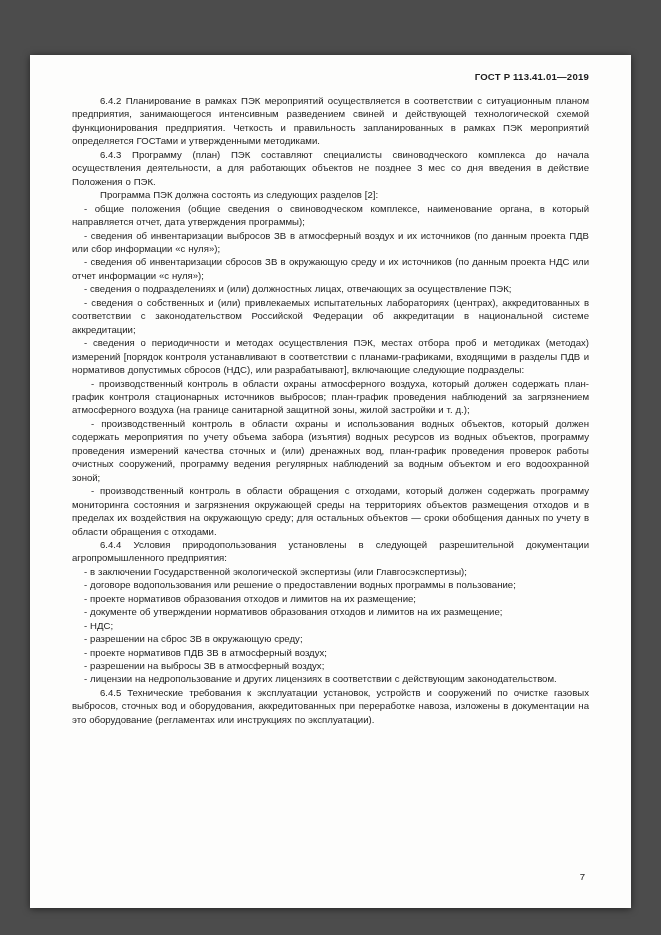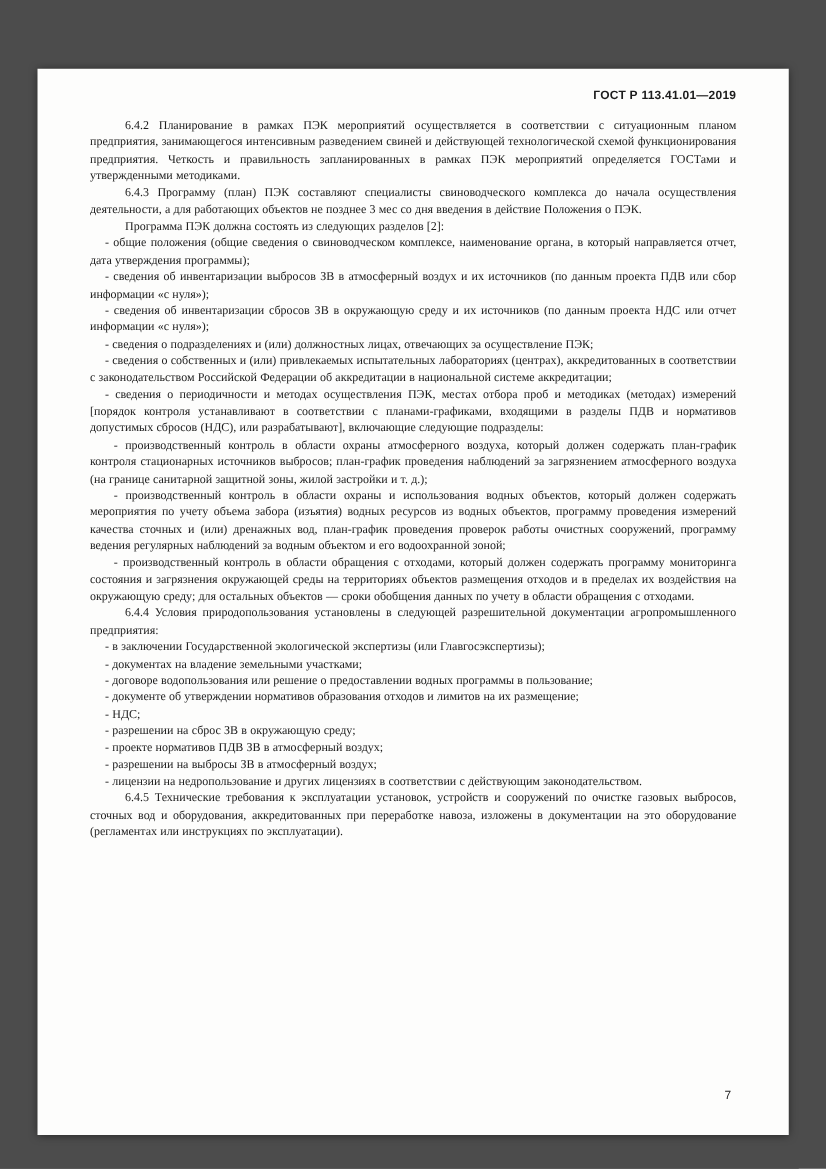--- a/index.html
+++ b/index.html
@@ -29,21 +29,20 @@
   .doc-header {
     text-align: right;
     font-weight: bold;
     font-size: 9.6px;
     letter-spacing: 0.2px;
     color: #1c1c1c;
     margin-bottom: 12px;
   }
   .doc-body {
     width: 100%;
-    font-family: Liberation Serif, serif;
   }
   .para {
     font-size: 9.6px;
     line-height: 13.45px;
     text-align: justify;
     color: #1c1c1c;
     word-spacing: 0.2px;
     hyphens: auto;
     -webkit-hyphens: auto;
   }
@@ -72,22 +71,22 @@
         <p class="para lvl1">- сведения об инвентаризации выбросов ЗВ в атмосферный воздух и их источников (по данным проекта ПДВ или сбор информации «с нуля»);</p>
         <p class="para lvl1">- сведения об инвентаризации сбросов ЗВ в окружающую среду и их источников (по данным проекта НДС или отчет информации «с нуля»);</p>
         <p class="para lvl1">- сведения о подразделениях и (или) должностных лицах, отвечающих за осуществление ПЭК;</p>
         <p class="para lvl1">- сведения о собственных и (или) привлекаемых испытательных лабораториях (центрах), аккредитованных в соответствии с законодательством Российской Федерации об аккредитации в национальной системе аккредитации;</p>
         <p class="para lvl1">- сведения о периодичности и методах осуществления ПЭК, местах отбора проб и методиках (методах) измерений [порядок контроля устанавливают в соответствии с планами-графиками, входящими в разделы ПДВ и нормативов допустимых сбросов (НДС), или разрабатывают], включающие следующие подразделы:</p>
         <p class="para lvl2">- производственный контроль в области охраны атмосферного воздуха, который должен содержать план-график контроля стационарных источников выбросов; план-график проведения наблюдений за загрязнением атмосферного воздуха (на границе санитарной защитной зоны, жилой застройки и т. д.);</p>
         <p class="para lvl2">- производственный контроль в области охраны и использования водных объектов, который должен содержать мероприятия по учету объема забора (изъятия) водных ресурсов из водных объектов, программу проведения измерений качества сточных и (или) дренажных вод, план-график проведения проверок работы очистных сооружений, программу ведения регулярных наблюдений за водным объектом и его водоохранной зоной;</p>
         <p class="para lvl2">- производственный контроль в области обращения с отходами, который должен содержать программу мониторинга состояния и загрязнения окружающей среды на территориях объектов размещения отходов и в пределах их воздействия на окружающую среду; для остальных объектов — сроки обобщения данных по учету в области обращения с отходами.</p>
         <p class="para lvl0">6.4.4 Условия природопользования установлены в следующей разрешительной документации агропромышленного предприятия:</p>
         <p class="para lvl1">- в заключении Государственной экологической экспертизы (или Главгосэкспертизы);</p>
-        <p class="para lvl1">- документах на владение земельными участками;</p>
         <p class="para lvl1">- договоре водопользования или решение о предоставлении водных программы в пользование;</p>
+        <p class="para lvl1">- проекте нормативов образования отходов и лимитов на их размещение;</p>
         <p class="para lvl1">- документе об утверждении нормативов образования отходов и лимитов на их размещение;</p>
         <p class="para lvl1">- НДС;</p>
         <p class="para lvl1">- разрешении на сброс ЗВ в окружающую среду;</p>
         <p class="para lvl1">- проекте нормативов ПДВ ЗВ в атмосферный воздух;</p>
         <p class="para lvl1">- разрешении на выбросы ЗВ в атмосферный воздух;</p>
         <p class="para lvl1">- лицензии на недропользование и других лицензиях в соответствии с действующим законодательством.</p>
         <p class="para lvl0">6.4.5 Технические требования к эксплуатации установок, устройств и сооружений по очистке газовых выбросов, сточных вод и оборудования, аккредитованных при переработке навоза, изложены в документации на это оборудование (регламентах или инструкциях по эксплуатации).</p>
       </div>
     <div class="page-number">7</div>
   </div>

